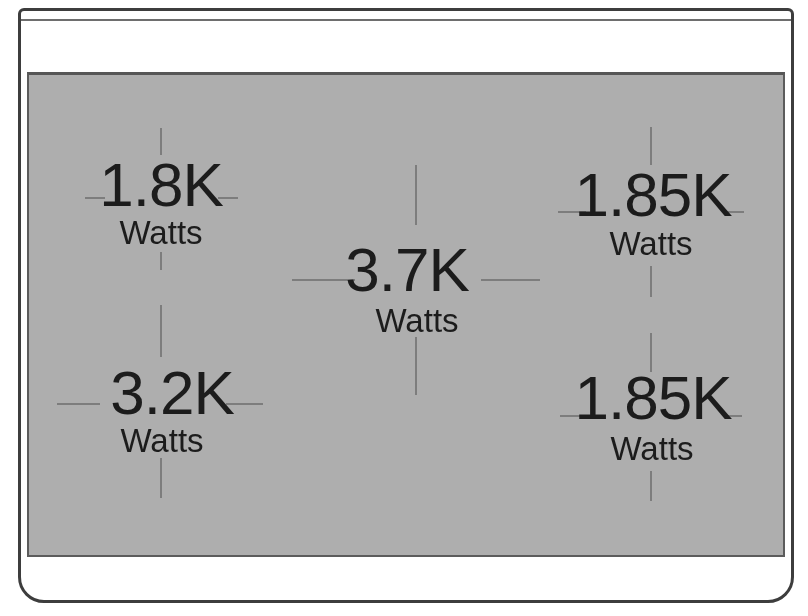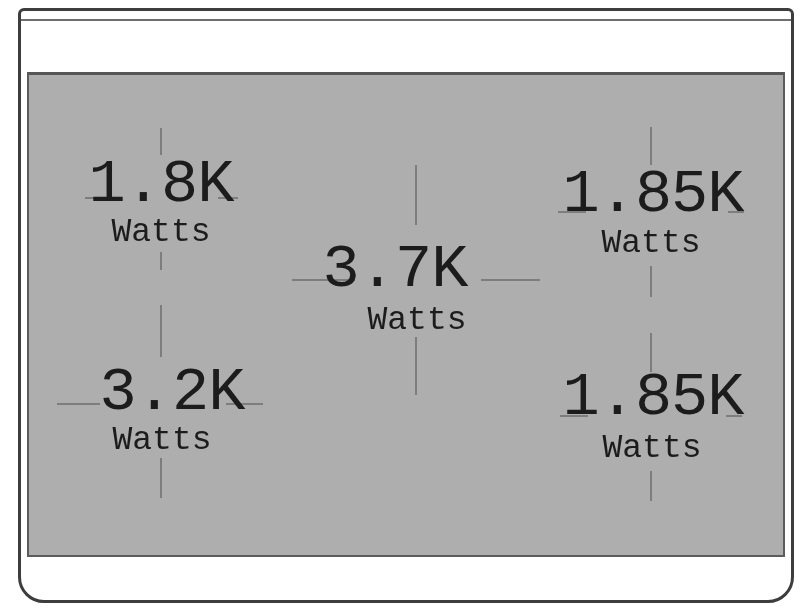--- a/index.html
+++ b/index.html
@@ -1,18 +1,18 @@
 <!DOCTYPE html>
 <html><head>
 <meta charset="utf-8">
 <style>
   html,body{margin:0;padding:0;background:#ffffff;}
   .stage{
     position:relative;width:808px;height:616px;background:#ffffff;
-    font-family:Liberation Mono, monospace;overflow:hidden;text-align:center;
+    font-family:Liberation Sans, sans-serif;overflow:hidden;text-align:center;
   }
   .range-body{
     position:absolute;left:18px;top:8px;width:776px;height:595px;
     border:3px solid #3d3d3d;border-radius:6px 6px 26px 26px;
     box-sizing:border-box;background:#ffffff;
   }
   .trim-line{
     position:absolute;left:21px;top:19px;width:770px;height:2px;
     background:#6e6e6e;
   }
@@ -60,21 +60,21 @@
     <div class="seg h" style="left:728px;top:211px;width:16px"></div>
     <div class="power" style="left:653px;top:164px">1.85K</div>
     <div class="unit" style="left:651px;top:227px">Watts</div>
   </div>
 
   <div>
     <div class="seg v" style="left:415px;top:165px;height:60px"></div>
     <div class="seg v" style="left:415px;top:337px;height:58px"></div>
     <div class="seg h" style="left:292px;top:279px;width:63px"></div>
     <div class="seg h" style="left:481px;top:279px;width:59px"></div>
-    <div class="power" style="left:395px;top:239px">3.7K</div>
+    <div class="power" style="left:407px;top:239px">3.7K</div>
     <div class="unit" style="left:417px;top:304px">Watts</div>
   </div>
 
   <div>
     <div class="seg v" style="left:160px;top:305px;height:52px"></div>
     <div class="seg v" style="left:160px;top:458px;height:40px"></div>
     <div class="seg h" style="left:57px;top:403px;width:43px"></div>
     <div class="seg h" style="left:226px;top:403px;width:37px"></div>
     <div class="power" style="left:172px;top:362px">3.2K</div>
     <div class="unit" style="left:162px;top:424px">Watts</div>

